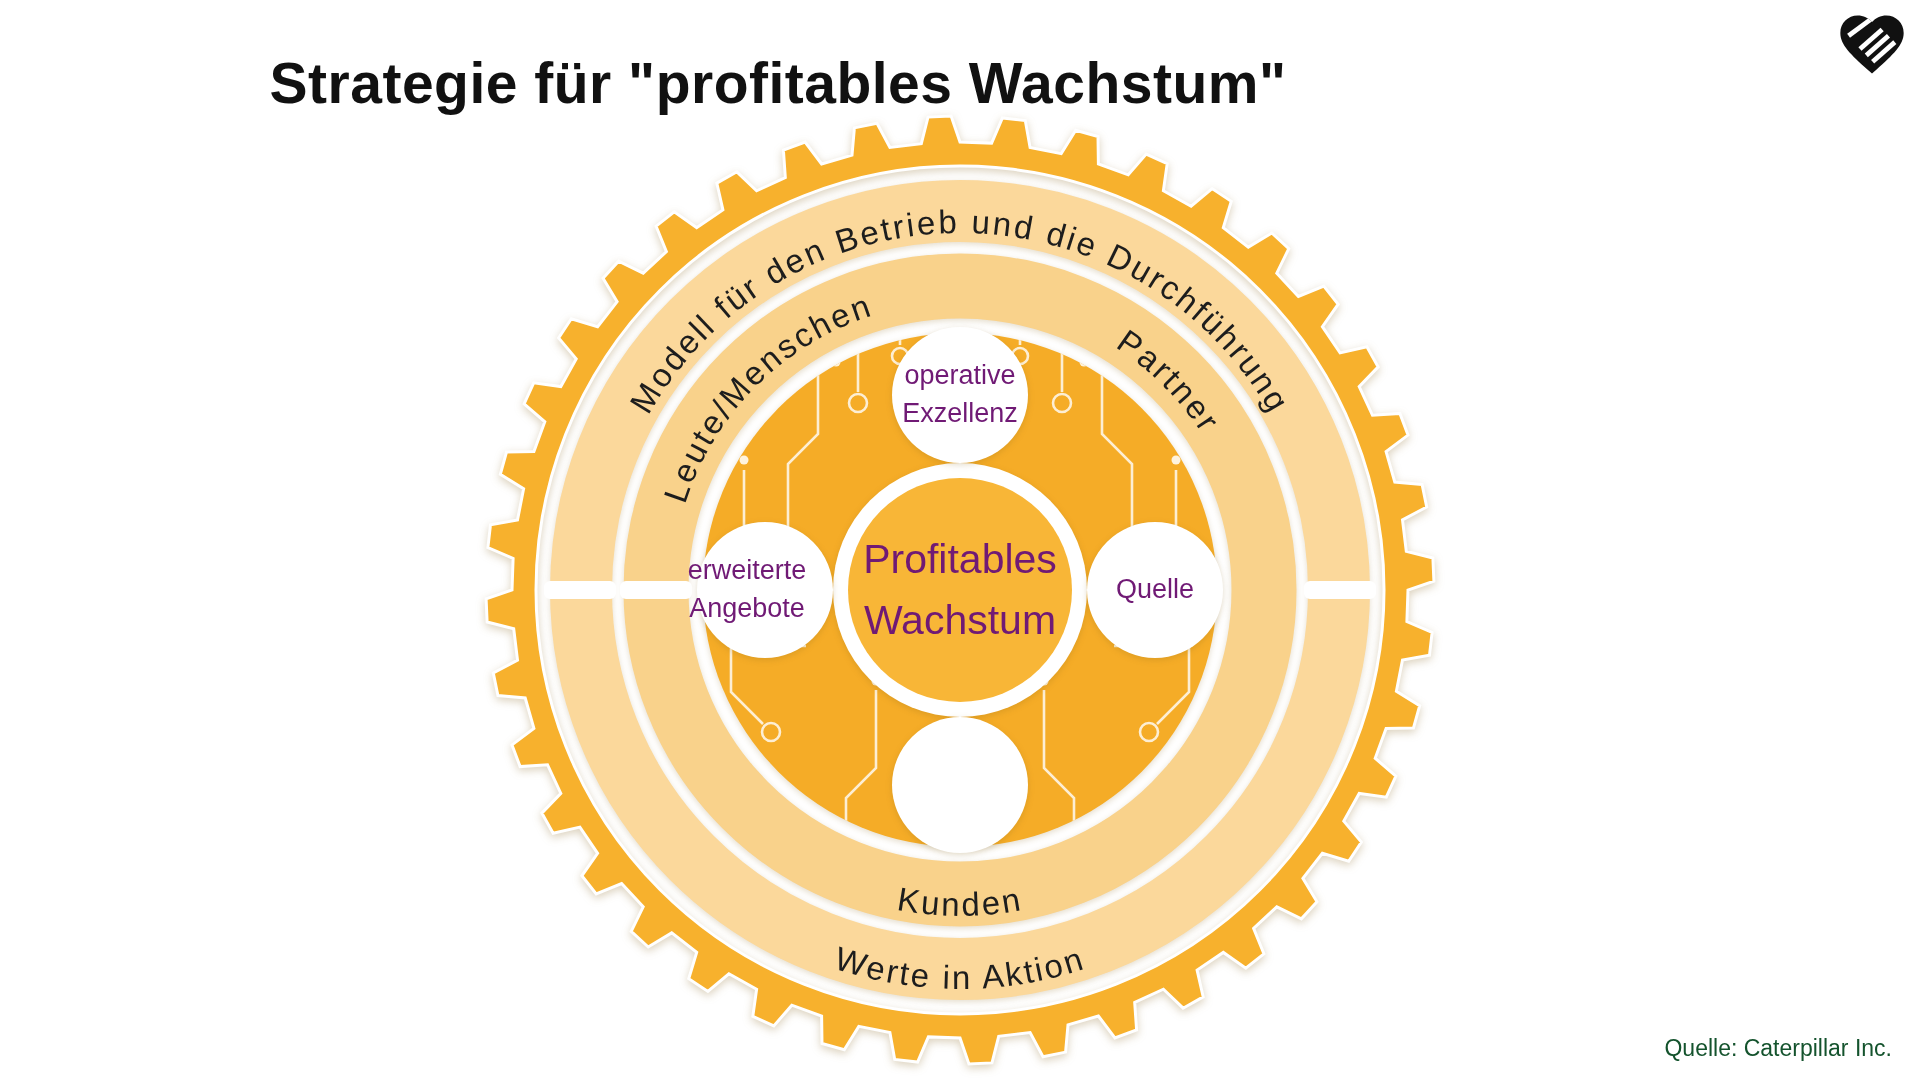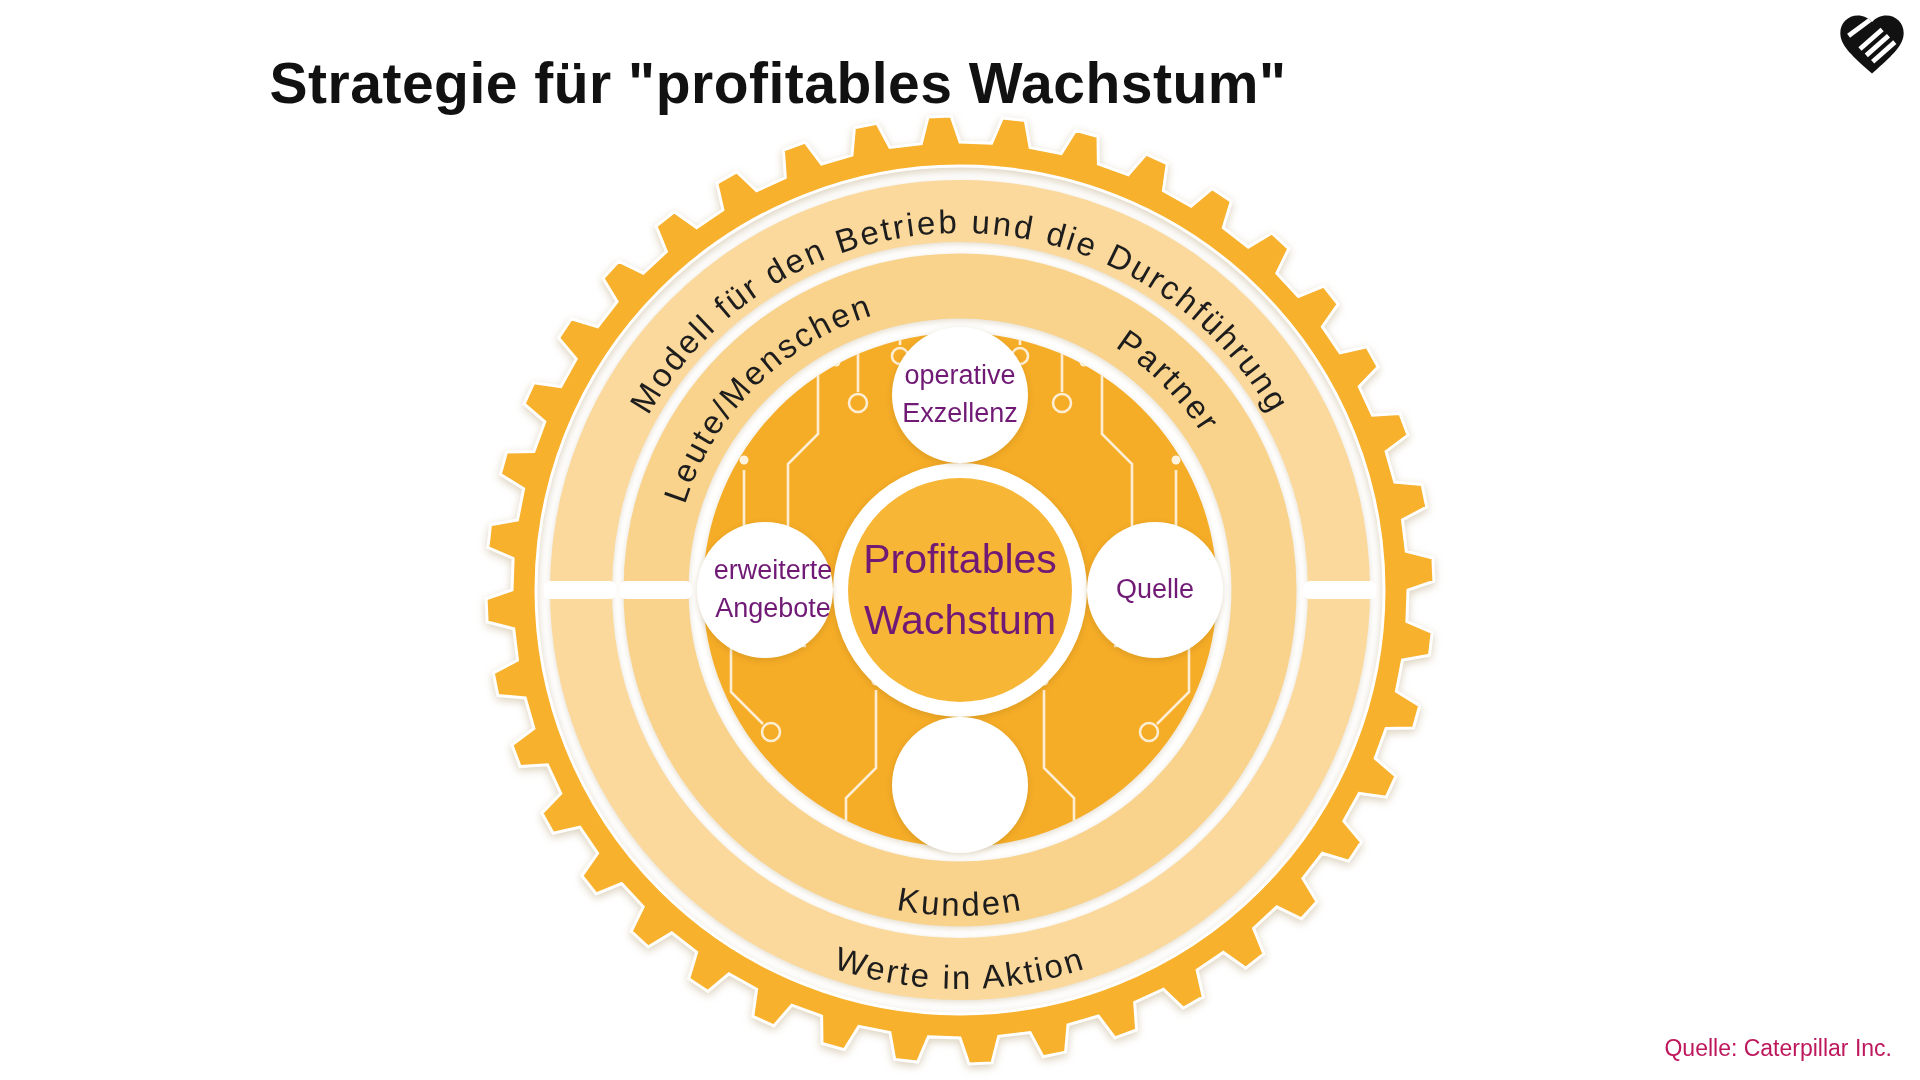--- a/index.html
+++ b/index.html
@@ -1,21 +1,21 @@
 <!DOCTYPE html>
 <html><head>
 <meta charset="utf-8">
 <style>
   html,body{margin:0;padding:0;background:#ffffff;width:1920px;height:1080px;overflow:hidden;
             font-family:"Liberation Sans",sans-serif;}
   .stage{position:relative;width:1920px;height:1080px;background:#fff;}
   .page-title{position:absolute;left:0;top:12px;width:1556px;text-align:center;
               font-size:57px;font-weight:bold;color:#111;letter-spacing:0.5px;}
   .logo{position:absolute;right:10px;top:6px;width:76px;height:76px;}
-  .source-note{position:absolute;right:28px;bottom:18px;font-size:23px;color:#be185d;}
+  .source-note{position:absolute;right:28px;bottom:18px;font-size:23px;color:#14532d;}
   .diagram-svg{position:absolute;left:0;top:0;}
   .ring-text{font-family:"Liberation Sans",sans-serif;font-size:33px;letter-spacing:2.5px;fill:#1d1d1d;}
   .label-overlay{position:absolute;display:flex;align-items:center;justify-content:center;
                  text-align:center;white-space:pre-line;color:#701a75;}
   .sat-label{width:136px;height:136px;font-size:27px;line-height:1.4;}
   .center-label{width:226px;height:226px;font-size:41px;line-height:1.5;}
   .soft-shadow{filter:drop-shadow(0 3px 4px rgba(130,95,20,0.28));}
   .soft-shadow-light{filter:drop-shadow(0 2px 3px rgba(130,95,20,0.22));}
   .circuit{stroke:#ffffff;stroke-opacity:0.8;stroke-width:2.6;fill:none;}
   .circuit-dot{fill:#ffffff;fill-opacity:0.85;stroke:none;}
@@ -130,18 +130,18 @@
     </text>
     <text class="ring-text">
       <textPath href="#botMiddleArc" startOffset="50%" text-anchor="middle">Kunden</textPath>
     </text>
   </svg>
 
   <div class="label-overlay center-label" style="left:847px;top:477px;">Profitables
 Wachstum</div>
   <div class="label-overlay sat-label" style="left:892px;top:327px;">operative
 Exzellenz</div>
-  <div class="label-overlay sat-label" style="left:705px;top:522px;">erweiterte
+  <div class="label-overlay sat-label" style="left:679px;top:522px;">erweiterte
 Angebote</div>
   <div class="label-overlay sat-label" style="left:1087px;top:522px;">Quelle</div>
 
   <div class="source-note">Quelle: Caterpillar Inc.</div>
 </div>
 
 </body></html>

